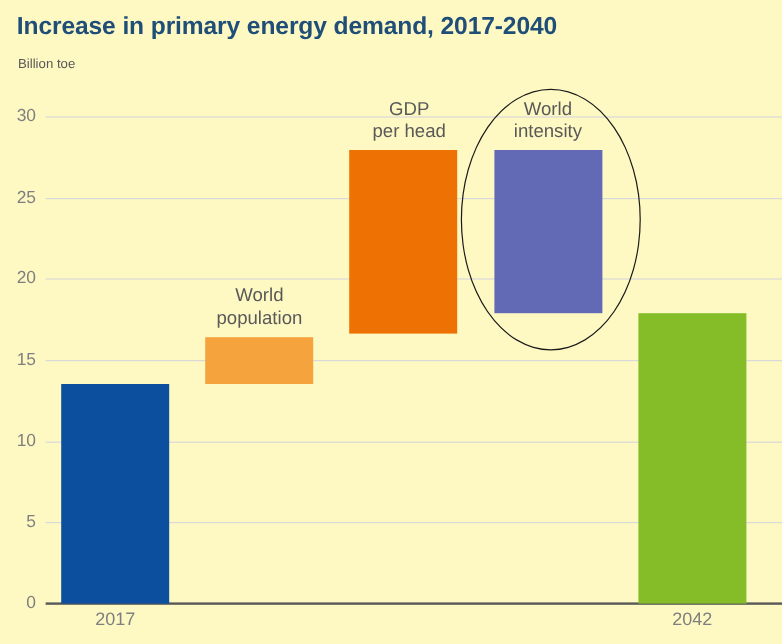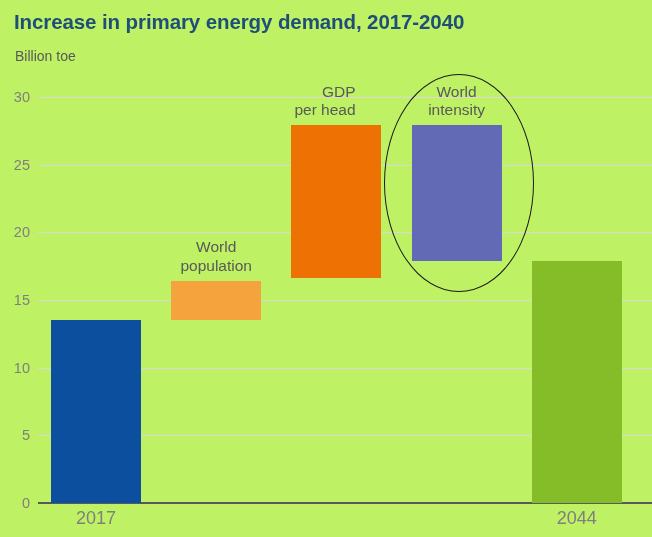--- a/index.html
+++ b/index.html
@@ -7,40 +7,40 @@
     padding: 0;
     background: #ffffff;
   }
   body {
     font-family: "Liberation Sans", sans-serif;
   }
   #canvas {
     position: relative;
     width: 652px;
     height: 537px;
-    background: #bef264;
+    background: #fef9c3;
     overflow: hidden;
   }
 
   
   #chart-title {
     position: absolute;
     left: 14px;
     top: 10px;
     font-size: 20.5px;
     font-weight: bold;
     color: #1F4E79;
     letter-spacing: -0.1px;
     white-space: nowrap;
   }
   #chart-subtitle {
     position: absolute;
     left: 15px;
     top: 48px;
-    font-size: 14px;
+    font-size: 11px;
     color: #595959;
     white-space: nowrap;
   }
 
   
   #plot {
     position: absolute;
     left: 0;
     top: 0;
     width: 652px;
@@ -65,21 +65,21 @@
     right: 622px;
     width: 34px;
     text-align: right;
     font-size: 14.5px;
     color: #7F7F7F;
     transform: translateY(-50%);
   }
   .xtick-label {
     position: absolute;
     top: 508px;
-    font-size: 18px;
+    font-size: 15px;
     color: #7F7F7F;
     text-align: center;
     transform: translateX(-50%);
     white-space: nowrap;
   }
 
   
   .bar {
     position: absolute;
     box-sizing: border-box;
@@ -155,25 +155,25 @@
       <div class="gridline" style="top: 164.667px;"></div>
       <div class="ytick-label" style="top: 164.667px;">25</div>
       <div class="gridline" style="top: 97px;"></div>
       <div class="ytick-label" style="top: 97px;">30</div>
       <div class="bar" style="left: 51px; width: 90px; top: 320.3px; height: 182.7px; background: rgb(11, 79, 158);"></div>
       <div class="xtick-label" style="left: 96px;">2017</div>
       <div class="bar" style="left: 171.2px; width: 90px; top: 281.053px; height: 39.2467px; background: rgb(245, 163, 60);"></div>
       <div class="bar-label" style="left: 216.2px; top: 238.453px;">World
 population</div>
       <div class="bar" style="left: 291.4px; width: 90px; top: 125.42px; height: 152.927px; background: rgb(238, 114, 3);"></div>
-      <div class="bar-label" style="left: 325px; top: 82.82px; text-align: right;">GDP
+      <div class="bar-label" style="left: 341px; top: 82.82px;">GDP
 per head</div>
       <div class="bar" style="left: 411.6px; width: 90px; top: 125.42px; height: 135.333px; background: rgb(98, 105, 181);"></div>
       <div class="bar-label" style="left: 456.6px; top: 82.82px;">World
 intensity</div>
       <div class="bar" style="left: 531.8px; width: 90px; top: 260.753px; height: 242.247px; background: rgb(132, 189, 40);"></div>
-      <div class="xtick-label" style="left: 576.8px;">2044</div>
+      <div class="xtick-label" style="left: 576.8px;">2042</div>
     </div>
 
   <div id="annotation-ellipse"></div>
 
 
 </div>
 
 </body></html>

